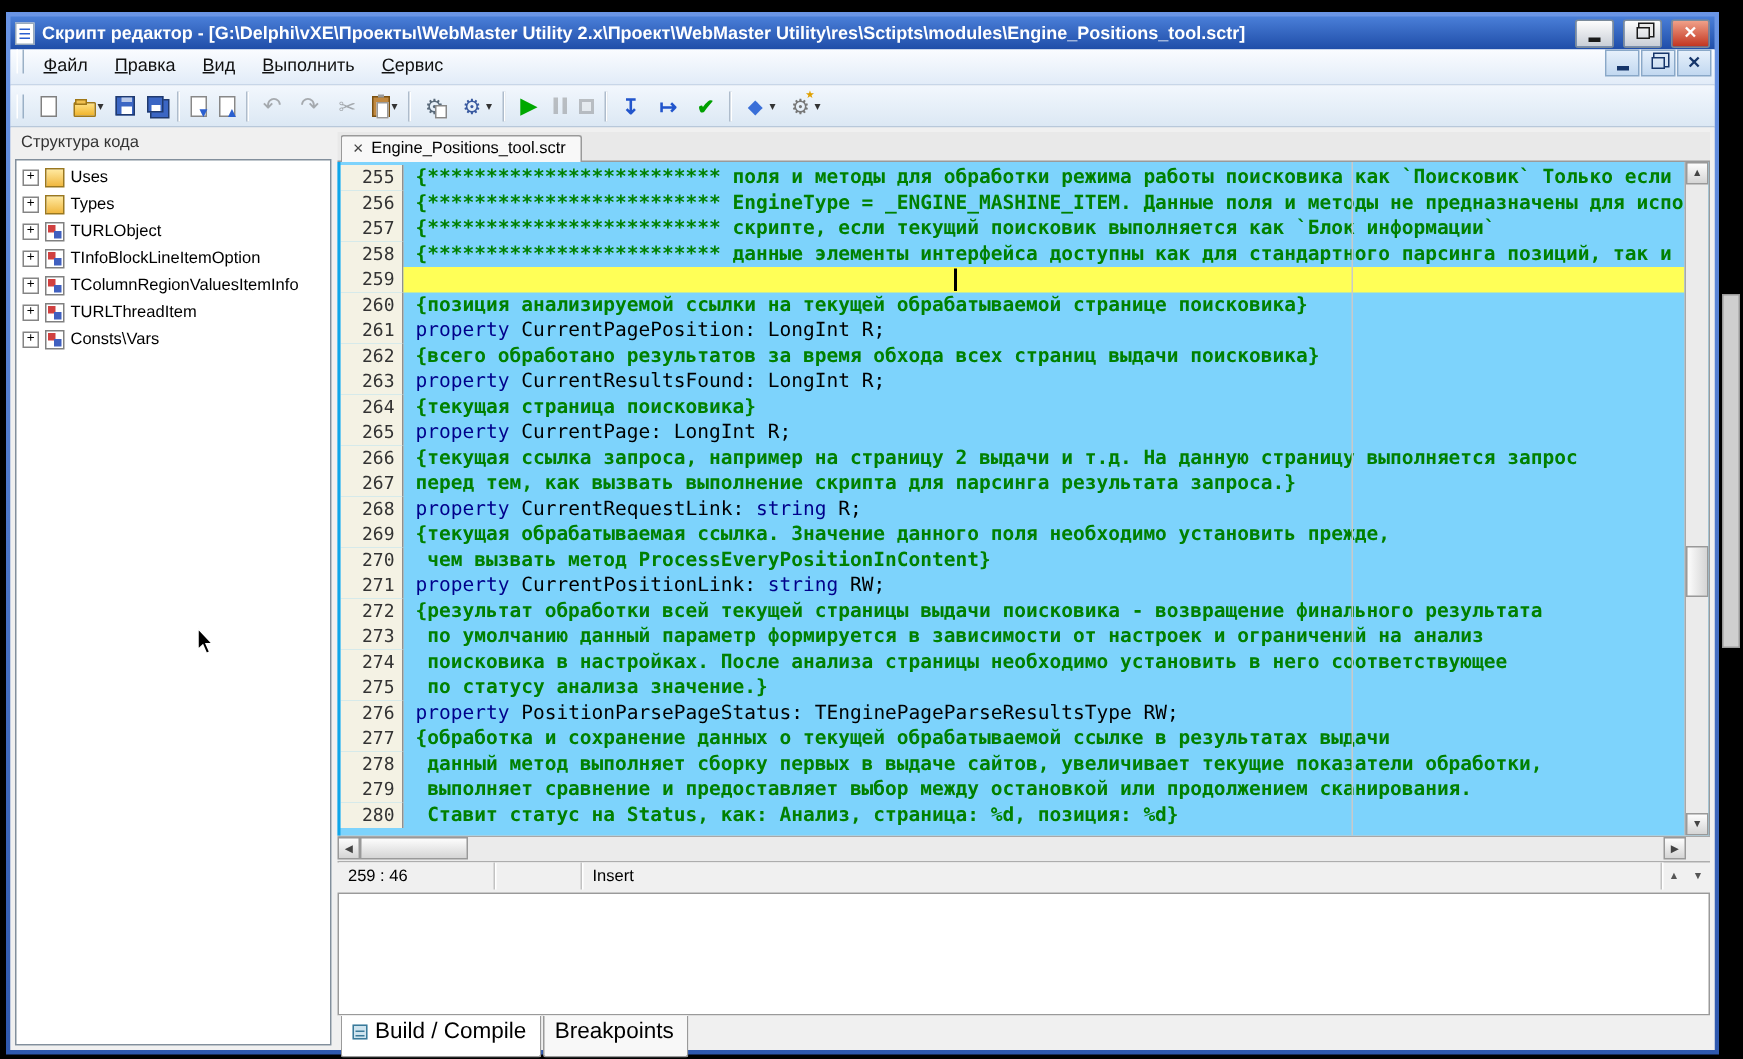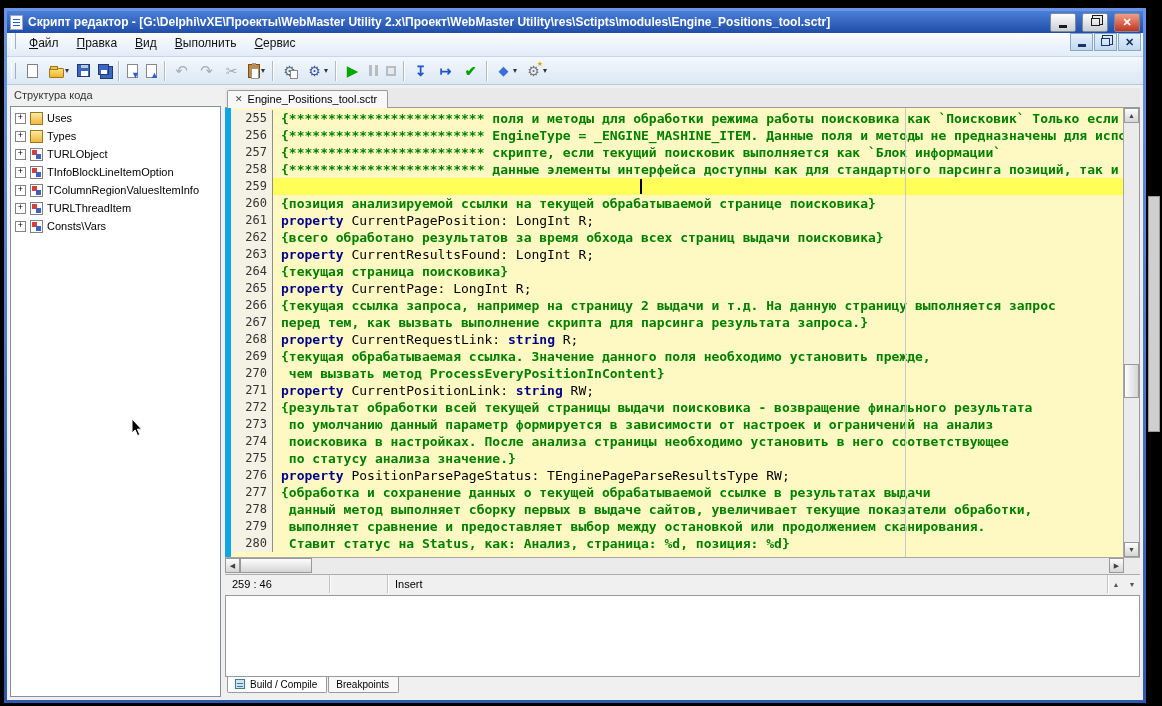--- a/index.html
+++ b/index.html
@@ -100,31 +100,31 @@
   .tico-class:after{content:"";position:absolute;right:1px;bottom:1px;width:5px;height:5px;background:#4060c0}
 
   
   .rightcol{flex:1;min-width:0;display:flex;flex-direction:column}
   .tabrow{height:19px;display:flex;align-items:flex-end;background:#e9e9e9;border-bottom:1px solid #9a9a9a;padding-left:2px}
   .etab{display:flex;align-items:center;gap:5px;padding:2px 10px 3px 7px;background:#f8f8f8;
         border:1px solid #9a9a9a;border-bottom:none;border-radius:2px 2px 0 0;font-size:11px;margin-bottom:-1px;position:relative;z-index:2}
   .tabx{font-size:9px;color:#444;line-height:1}
   .tabx:before{content:"✕"}
 
-  .editorwrap{flex:1;min-height:0;position:relative;background:#fef9c3;border-left:6px solid #0ea5e9;border-right:1px solid #9a9a9a;overflow:hidden}
+  .editorwrap{flex:1;min-height:0;position:relative;background:#7dd3fc;border-left:2px solid #0ea5e9;border-right:1px solid #9a9a9a;overflow:hidden}
   .lines{position:absolute;left:0;top:0;right:16px;bottom:0;overflow:hidden;padding-top:2px;
          font-family:"DejaVu Sans Mono",monospace;font-size:13px}
   .ln{display:flex;height:17px}
   .gut{width:42px;flex:0 0 auto;background:#f4f2e4;border-right:1px solid #8f8f8f;box-sizing:border-box;
        text-align:right;padding-right:5px;color:#333;font-size:12px;line-height:17px}
   .codecell{flex:1;min-width:0;padding-left:8px;white-space:pre;line-height:17px;position:relative;overflow:hidden}
   .codecell.active{background:#ffff57}
   .caret{position:absolute;top:1px;width:2px;height:15px;background:#000}
   .sc{color:#008000;font-weight:bold}
-  .sk{color:#00008b;font-weight:bold}
+  .sk{color:#00008b;font-weight:normal}
   .sp{color:#000}
   .ruler{position:absolute;left:674px;top:0;bottom:0;width:1px;background:#c9c9c9;z-index:3;pointer-events:none}
 
   
   .vscroll{position:absolute;right:0;top:0;bottom:0;width:16px;background:#ebebeb;border-left:1px solid #a8a8a8;box-sizing:border-box}
   .vs-up,.vs-down{position:absolute;left:0;width:15px;height:15px;background:linear-gradient(#fdfdfd,#d5d5d5);
        border:1px solid #999;box-sizing:border-box;display:flex;align-items:center;justify-content:center;font-size:7px;color:#444}
   .vs-up{top:0}.vs-up:before{content:"▲"}
   .vs-down{bottom:0}.vs-down:before{content:"▼"}
   .vs-thumb{position:absolute;left:0;top:256px;width:15px;height:34px;background:linear-gradient(90deg,#fdfdfd,#d5d5d5);border:1px solid #999;box-sizing:border-box}
@@ -144,21 +144,21 @@
   .sb-flag{width:50px}
   .sb-mode{flex:1}
   .sb-btn{width:16px;display:flex;align-items:center;justify-content:center;font-size:7px;color:#555}
   .sb-btn.up:before{content:"▲"}
   .sb-btn.down:before{content:"▼"}
 
   
   .gap2{height:2px}
   .bottompanel{height:82px;background:#fff;border:1px solid #9a9a9a;box-sizing:border-box}
   .bottomtabs{height:20px;display:flex;align-items:flex-start;padding-left:2px;background:#f0f0f0}
-  .btab{display:flex;align-items:flex-start;gap:5px;padding:2px 9px 2px 7px;font-size:10px;background:#f8f8f8;
+  .btab{display:flex;align-items:center;gap:5px;padding:2px 9px 8px 7px;font-size:15px;background:#f8f8f8;
         border:1px solid #9a9a9a;border-top:none;border-radius:0 0 2px 2px;margin-right:1px}
   .btab.active{background:#fff}
   .btico{width:10px;height:10px;background:#cfe4ef;border:1px solid #3a7a9a;box-sizing:border-box;position:relative}
   .btico:before{content:"";position:absolute;left:1px;top:3px;right:1px;height:1px;background:#3a7a9a;box-shadow:0 3px 0 #3a7a9a}
 
   
   .artifact{position:absolute;left:1148px;top:196px;width:12px;height:236px;background:#cfcfcf;border:1px solid #9a9a9a;box-sizing:border-box}
   .mouse-cursor{position:absolute;left:131px;top:418px;z-index:50;pointer-events:none}
 </style>
 </head>

